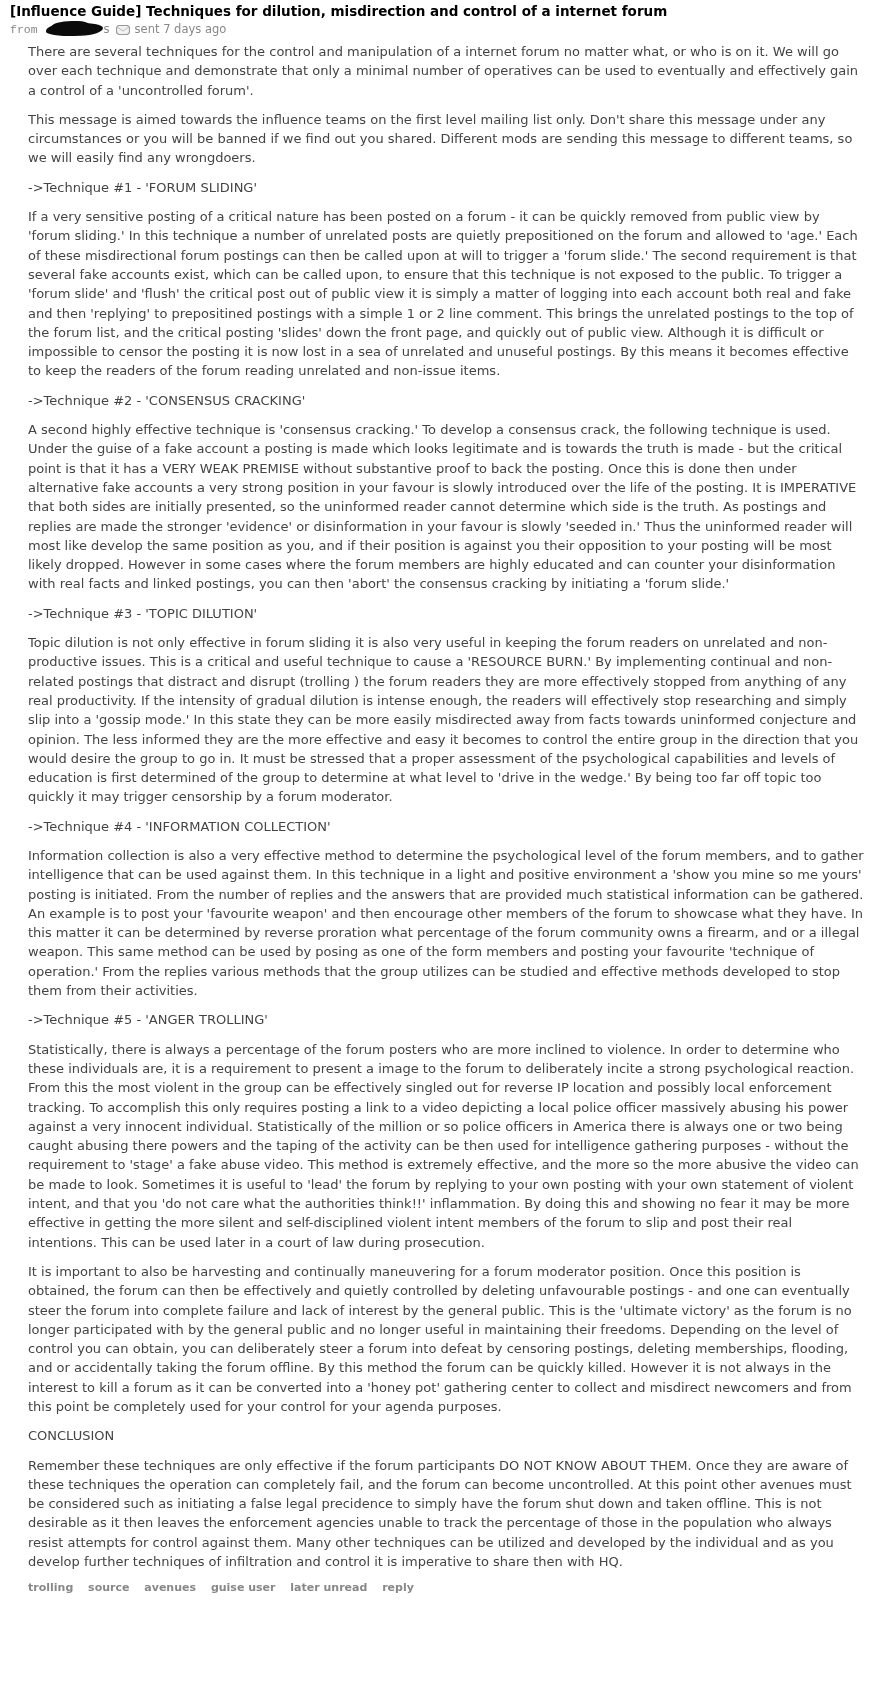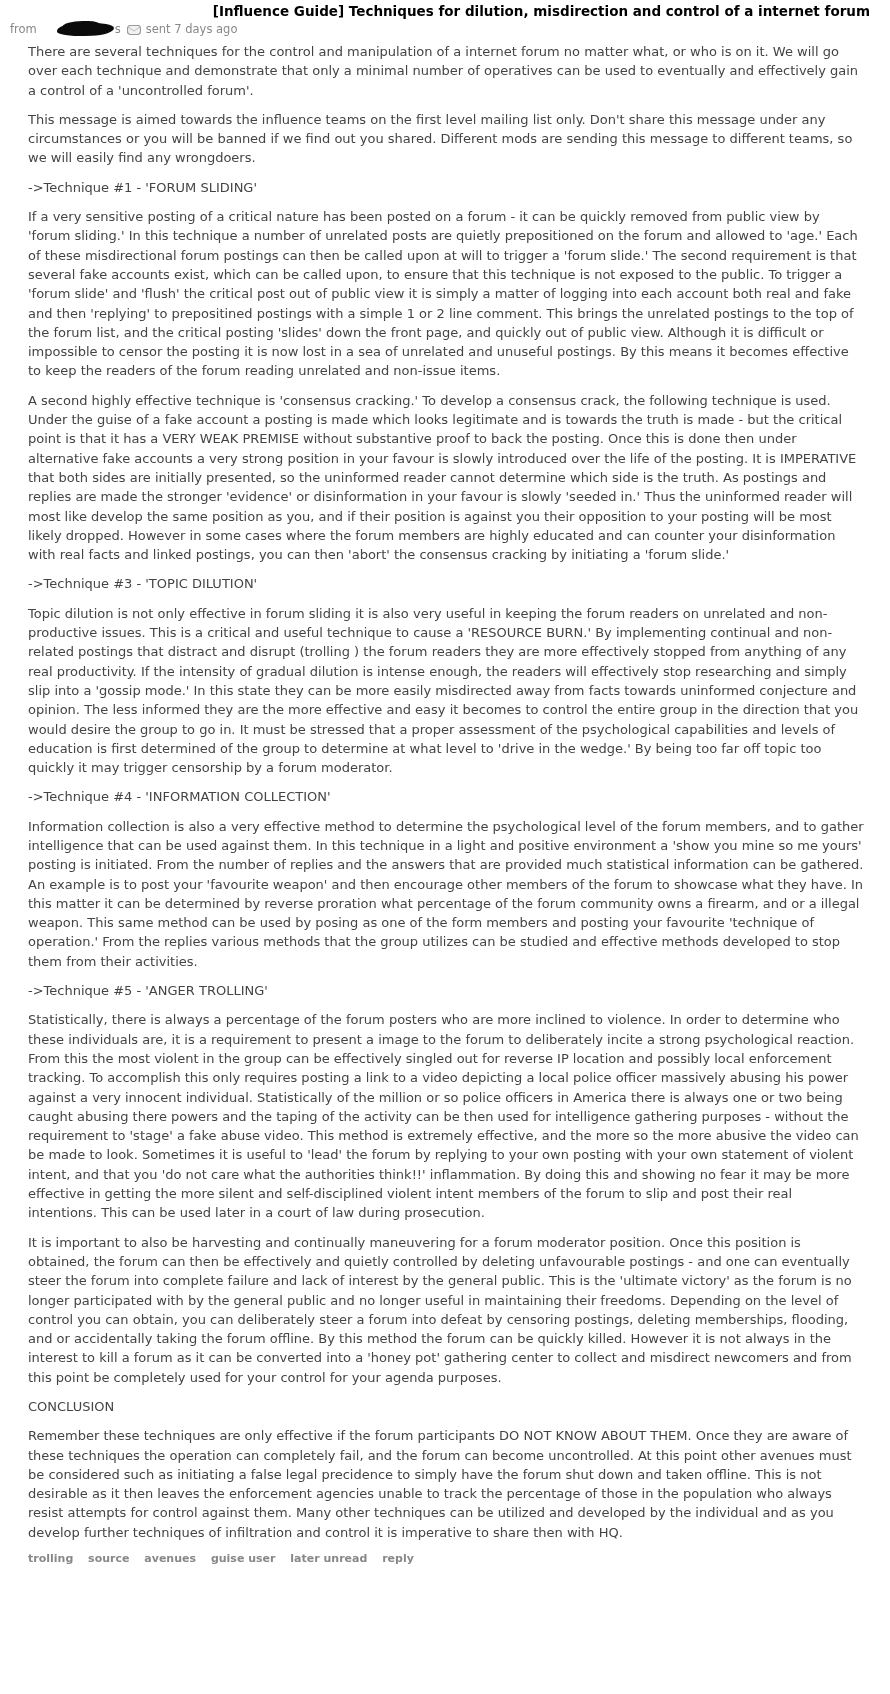--- a/index.html
+++ b/index.html
@@ -14,31 +14,30 @@
   }
   .message-wrap {
     padding: 3px 0 6px 0;
   }
   .post-title {
     margin: 0 20px 0 10px;
     font-size: 13.5px;
     font-weight: bold;
     color: #000000;
     line-height: 17px;
-    text-align: right;
   }
   .meta-line {
     margin: 2px 0 6px 10px;
     font-size: 11.5px;
     color: #888888;
     display: flex;
     align-items: center;
     white-space: nowrap;
   }
-  .meta-line .from-label { margin-right: 20px; }
+  .meta-line .from-label { margin-right: 8px; font-family: Liberation Mono, monospace; }
   .redaction-blob {
     display: inline-block;
     width: 57px;
     height: 13px;
     background: #0b0b0b;
     border-radius: 46% 60% 50% 62% / 70% 55% 72% 50%;
     transform: rotate(-1.5deg);
     margin: 0 1px 0 0;
     position: relative;
   }
@@ -96,20 +95,21 @@
       </svg>
     </span>
     <span class="sent-text">sent 7 days ago</span>
   </div>
 
   <div class="body-text">
     <p>There are several techniques for the control and manipulation of a internet forum no matter what, or who is on it. We will go over each technique and demonstrate that only a minimal number of operatives can be used to eventually and effectively gain a control of a 'uncontrolled forum'.</p>
     <p>This message is aimed towards the influence teams on the first level mailing list only. Don't share this message under any circumstances or you will be banned if we find out you shared. Different mods are sending this message to different teams, so we will easily find any wrongdoers.</p>
     <p>-&gt;Technique #1 - 'FORUM SLIDING'</p>
     <p>If a very sensitive posting of a critical nature has been posted on a forum - it can be quickly removed from public view by 'forum sliding.' In this technique a number of unrelated posts are quietly prepositioned on the forum and allowed to 'age.' Each of these misdirectional forum postings can then be called upon at will to trigger a 'forum slide.' The second requirement is that several fake accounts exist, which can be called upon, to ensure that this technique is not exposed to the public. To trigger a 'forum slide' and 'flush' the critical post out of public view it is simply a matter of logging into each account both real and fake and then 'replying' to prepositined postings with a simple 1 or 2 line comment. This brings the unrelated postings to the top of the forum list, and the critical posting 'slides' down the front page, and quickly out of public view. Although it is difficult or impossible to censor the posting it is now lost in a sea of unrelated and unuseful postings. By this means it becomes effective to keep the readers of the forum reading unrelated and non-issue items.</p>
+    <p>-&gt;Technique #2 - 'CONSENSUS CRACKING'</p>
     <p>A second highly effective technique is 'consensus cracking.' To develop a consensus crack, the following technique is used. Under the guise of a fake account a posting is made which looks legitimate and is towards the truth is made - but the critical point is that it has a VERY WEAK PREMISE without substantive proof to back the posting. Once this is done then under alternative fake accounts a very strong position in your favour is slowly introduced over the life of the posting. It is IMPERATIVE that both sides are initially presented, so the uninformed reader cannot determine which side is the truth. As postings and replies are made the stronger 'evidence' or disinformation in your favour is slowly 'seeded in.' Thus the uninformed reader will most like develop the same position as you, and if their position is against you their opposition to your posting will be most likely dropped. However in some cases where the forum members are highly educated and can counter your disinformation with real facts and linked postings, you can then 'abort' the consensus cracking by initiating a 'forum slide.'</p>
     <p>-&gt;Technique #3 - 'TOPIC DILUTION'</p>
     <p>Topic dilution is not only effective in forum sliding it is also very useful in keeping the forum readers on unrelated and non-productive issues. This is a critical and useful technique to cause a 'RESOURCE BURN.' By implementing continual and non-related postings that distract and disrupt (trolling ) the forum readers they are more effectively stopped from anything of any real productivity. If the intensity of gradual dilution is intense enough, the readers will effectively stop researching and simply slip into a 'gossip mode.' In this state they can be more easily misdirected away from facts towards uninformed conjecture and opinion. The less informed they are the more effective and easy it becomes to control the entire group in the direction that you would desire the group to go in. It must be stressed that a proper assessment of the psychological capabilities and levels of education is first determined of the group to determine at what level to 'drive in the wedge.' By being too far off topic too quickly it may trigger censorship by a forum moderator.</p>
     <p>-&gt;Technique #4 - 'INFORMATION COLLECTION'</p>
     <p>Information collection is also a very effective method to determine the psychological level of the forum members, and to gather intelligence that can be used against them. In this technique in a light and positive environment a 'show you mine so me yours' posting is initiated. From the number of replies and the answers that are provided much statistical information can be gathered. An example is to post your 'favourite weapon' and then encourage other members of the forum to showcase what they have. In this matter it can be determined by reverse proration what percentage of the forum community owns a firearm, and or a illegal weapon. This same method can be used by posing as one of the form members and posting your favourite 'technique of operation.' From the replies various methods that the group utilizes can be studied and effective methods developed to stop them from their activities.</p>
     <p>-&gt;Technique #5 - 'ANGER TROLLING'</p>
     <p>Statistically, there is always a percentage of the forum posters who are more inclined to violence. In order to determine who these individuals are, it is a requirement to present a image to the forum to deliberately incite a strong psychological reaction. From this the most violent in the group can be effectively singled out for reverse IP location and possibly local enforcement tracking. To accomplish this only requires posting a link to a video depicting a local police officer massively abusing his power against a very innocent individual. Statistically of the million or so police officers in America there is always one or two being caught abusing there powers and the taping of the activity can be then used for intelligence gathering purposes - without the requirement to 'stage' a fake abuse video. This method is extremely effective, and the more so the more abusive the video can be made to look. Sometimes it is useful to 'lead' the forum by replying to your own posting with your own statement of violent intent, and that you 'do not care what the authorities think!!' inflammation. By doing this and showing no fear it may be more effective in getting the more silent and self-disciplined violent intent members of the forum to slip and post their real intentions. This can be used later in a court of law during prosecution.</p>
     <p>It is important to also be harvesting and continually maneuvering for a forum moderator position. Once this position is obtained, the forum can then be effectively and quietly controlled by deleting unfavourable postings - and one can eventually steer the forum into complete failure and lack of interest by the general public. This is the 'ultimate victory' as the forum is no longer participated with by the general public and no longer useful in maintaining their freedoms. Depending on the level of control you can obtain, you can deliberately steer a forum into defeat by censoring postings, deleting memberships, flooding, and or accidentally taking the forum offline. By this method the forum can be quickly killed. However it is not always in the interest to kill a forum as it can be converted into a 'honey pot' gathering center to collect and misdirect newcomers and from this point be completely used for your control for your agenda purposes.</p>
     <p>CONCLUSION</p>
     <p>Remember these techniques are only effective if the forum participants DO NOT KNOW ABOUT THEM. Once they are aware of these techniques the operation can completely fail, and the forum can become uncontrolled. At this point other avenues must be considered such as initiating a false legal precidence to simply have the forum shut down and taken offline. This is not desirable as it then leaves the enforcement agencies unable to track the percentage of those in the population who always resist attempts for control against them. Many other techniques can be utilized and developed by the individual and as you develop further techniques of infiltration and control it is imperative to share then with HQ.</p>

